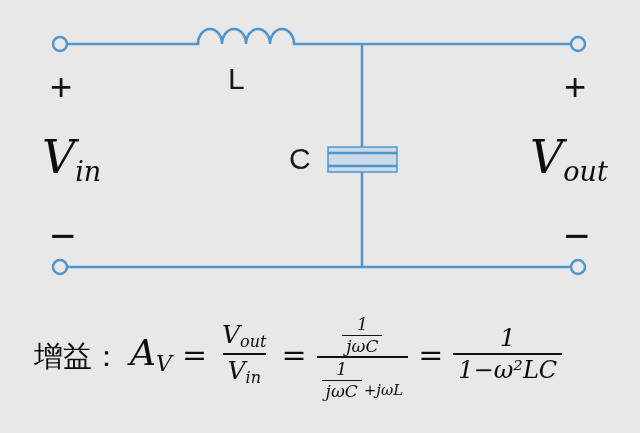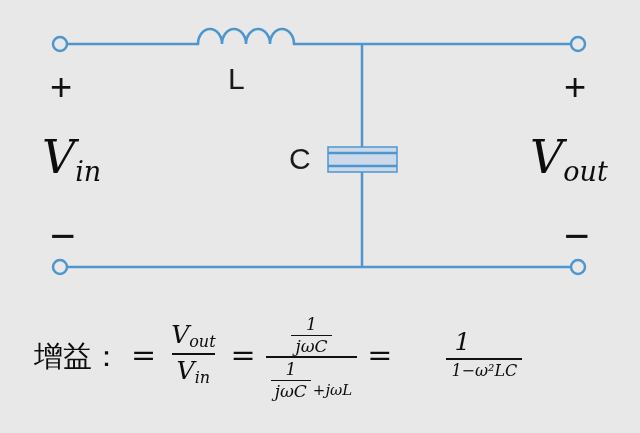--- a/index.html
+++ b/index.html
@@ -34,21 +34,21 @@
   .sym .sub{font-size:22px;vertical-align:-6px;}
   .eq{font-size:30px;font-style:normal;padding:0 1px;}
   .frac{display:inline-flex;flex-direction:column;align-items:center;font-style:italic;font-size:25px;line-height:1.15;}
   .frac > .num{padding:0 5px 1px;}
   .frac > .den{border-top:2px solid #111;padding:2px 5px 0;}
   .frac .sub2{font-size:16px;vertical-align:-4px;}
   .frac.small{font-size:17px;line-height:1.1;}
   .frac.small > .den{border-top:1.5px solid #111;padding:1px 4px 0;}
   .denrow{display:inline-flex;flex-direction:row;align-items:center;gap:2px;}
   .plus-term{font-size:15px;margin-top:20px;}
-  .resfrac .den{font-size:16px;margin-left:44px;}
+  .resfrac .den{font-size:24px;}
 </style>
 </head>
 <body>
 
 <div class="stage">
 
   <svg width="640" height="433" viewBox="0 0 640 433">
 
     <path d="M67 44 H198" stroke="#4f96ce" stroke-width="2.5" fill="none" stroke-linecap="round"></path>
 
@@ -75,20 +75,21 @@
   <div class="lbl sign minus" style="left:564px;top:214px;">−</div>
 
   <div class="lbl comp-label" style="left:228px;top:64px;">L</div>
   <div class="lbl comp-label" style="left:289px;top:144px;">C</div>
 
   <div class="vlabel" style="left:42px;top:134px;"><span>V</span><span class="sub">in</span></div>
   <div class="vlabel" style="left:530px;top:134px;"><span>V</span><span class="sub">out</span></div>
 
   <div class="formula">
     <span class="cjk">增益：</span>
+    <span class="sym"><span>A</span><span class="sub">V</span></span>
     <span class="eq">=</span>
 
     <span class="frac">
       <span class="num"><span>V</span><span class="sub2">out</span></span>
       <span class="den"><span>V</span><span class="sub2">in</span></span>
     </span>
 
     <span class="eq">=</span>
 
     <span class="frac">

